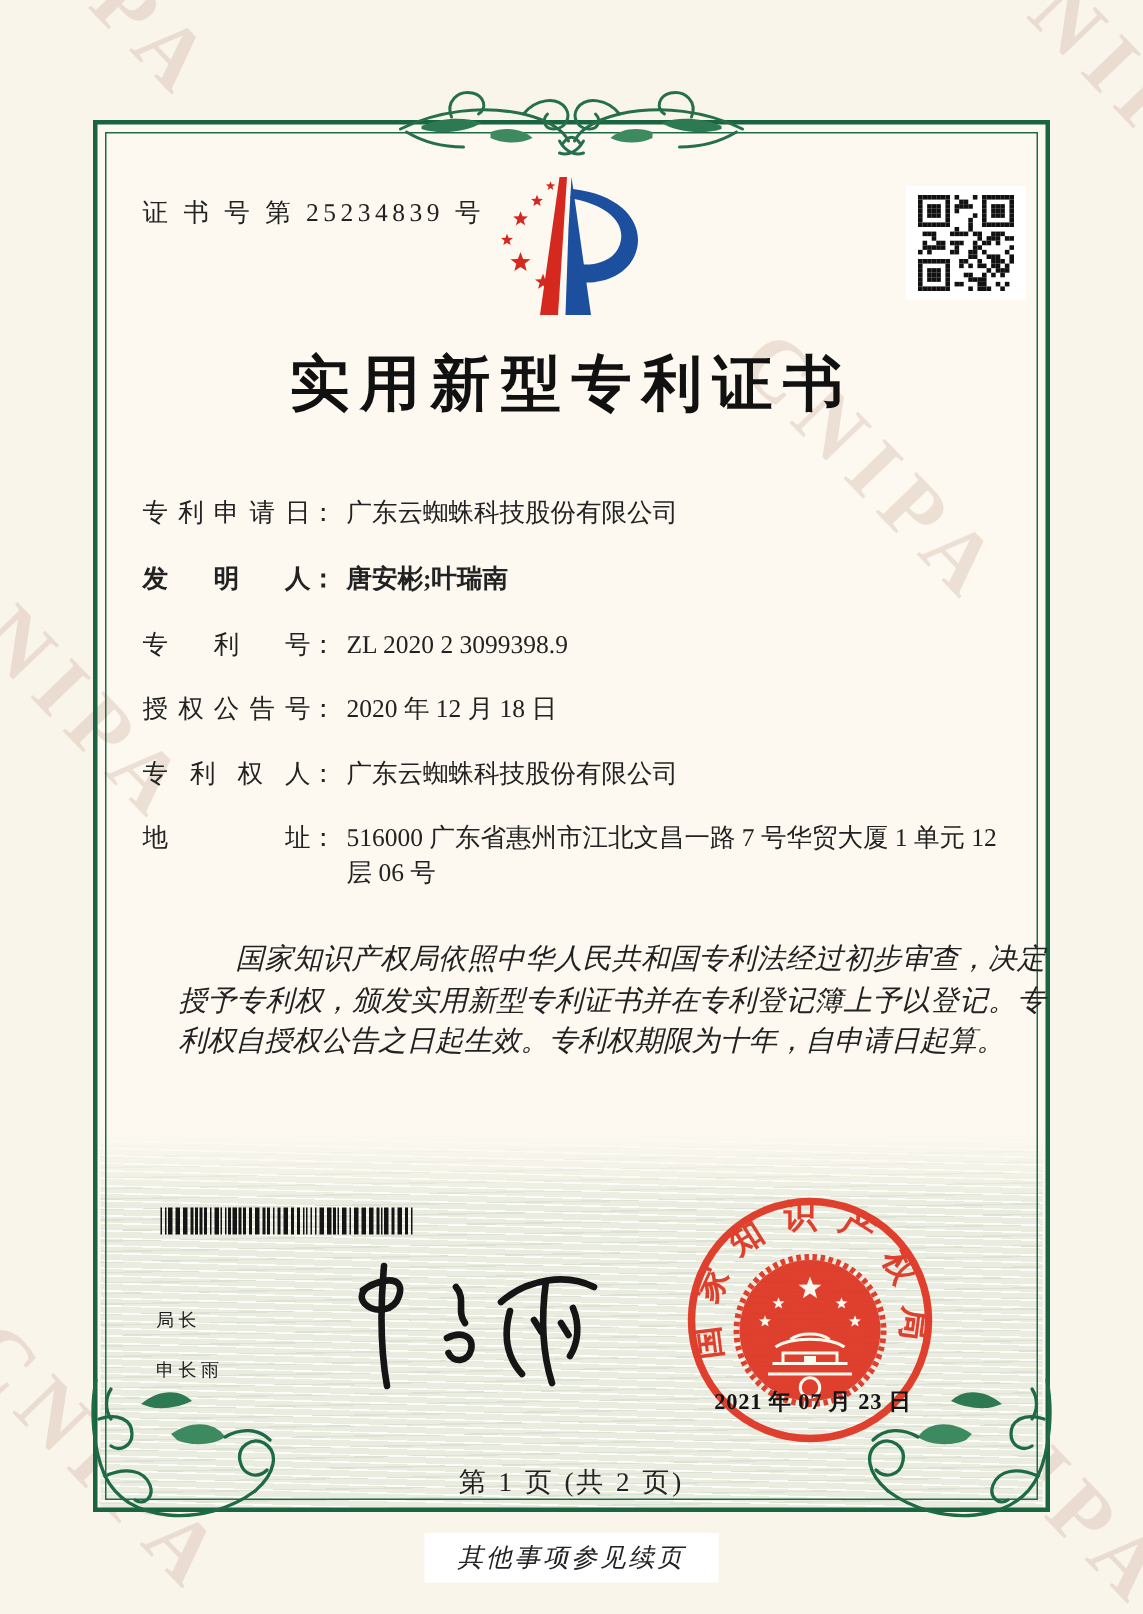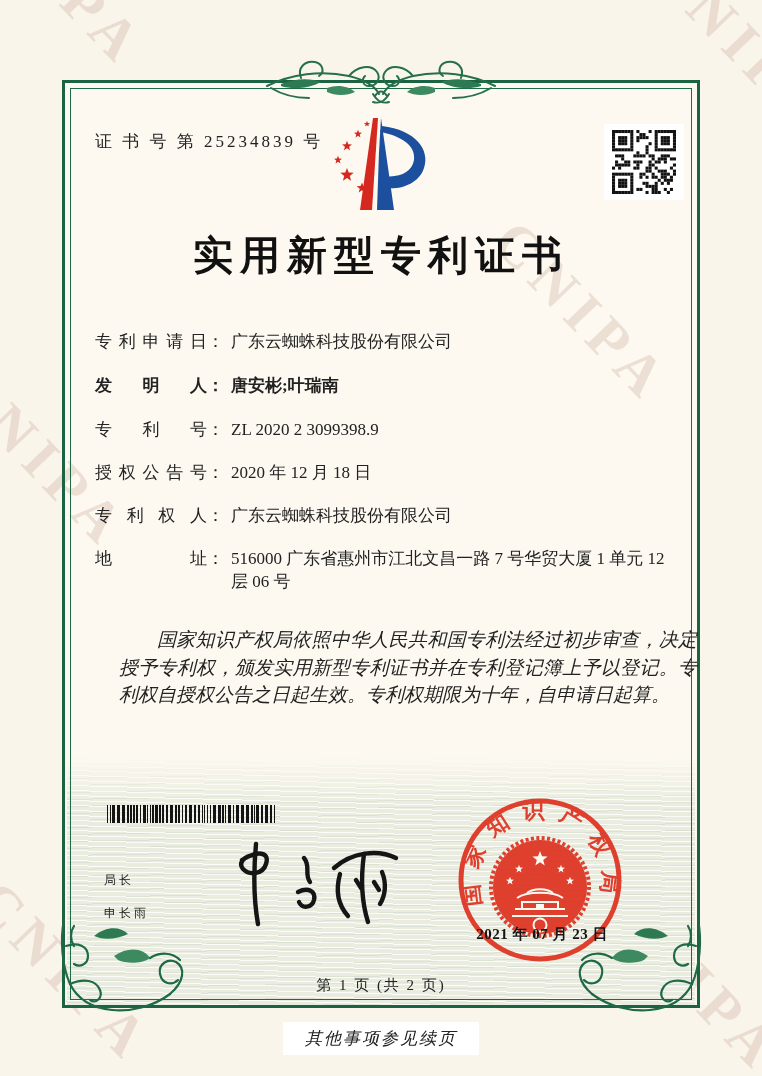--- a/index.html
+++ b/index.html
@@ -48,21 +48,21 @@
   .barcode span{display:block;height:100%;}
 
   .officer{position:absolute;left:104px;top:864px;z-index:5;font-family:"Liberation Sans",sans-serif;
       font-size:12px;color:#1a1a1a;line-height:33px;letter-spacing:3px;}
   .signature{position:absolute;left:212px;top:838px;z-index:6;}
 
   .seal{position:absolute;left:455px;top:795px;z-index:6;opacity:0.93;}
   .seal-date{position:absolute;left:472px;top:925px;width:140px;text-align:center;z-index:7;
       font-size:15px;font-weight:bold;color:#151515;letter-spacing:0.5px;}
 
-  .page-info{position:absolute;left:0;top:976px;width:762px;text-align:center;font-size:15px;color:#222;
+  .page-info{position:absolute;left:0;top:976px;width:762px;text-align:center;font-size:18px;color:#222;
       letter-spacing:2px;z-index:5;}
   .cont-note{position:absolute;left:0;top:1022px;width:762px;text-align:center;z-index:5;}
   .cont-note span{display:inline-block;background:#ffffff;padding:5px 22px;font-size:17px;color:#222;
       font-style:italic;letter-spacing:2px;}
 </style>
 </head>
 <body>
 
 <div class="page">
 

